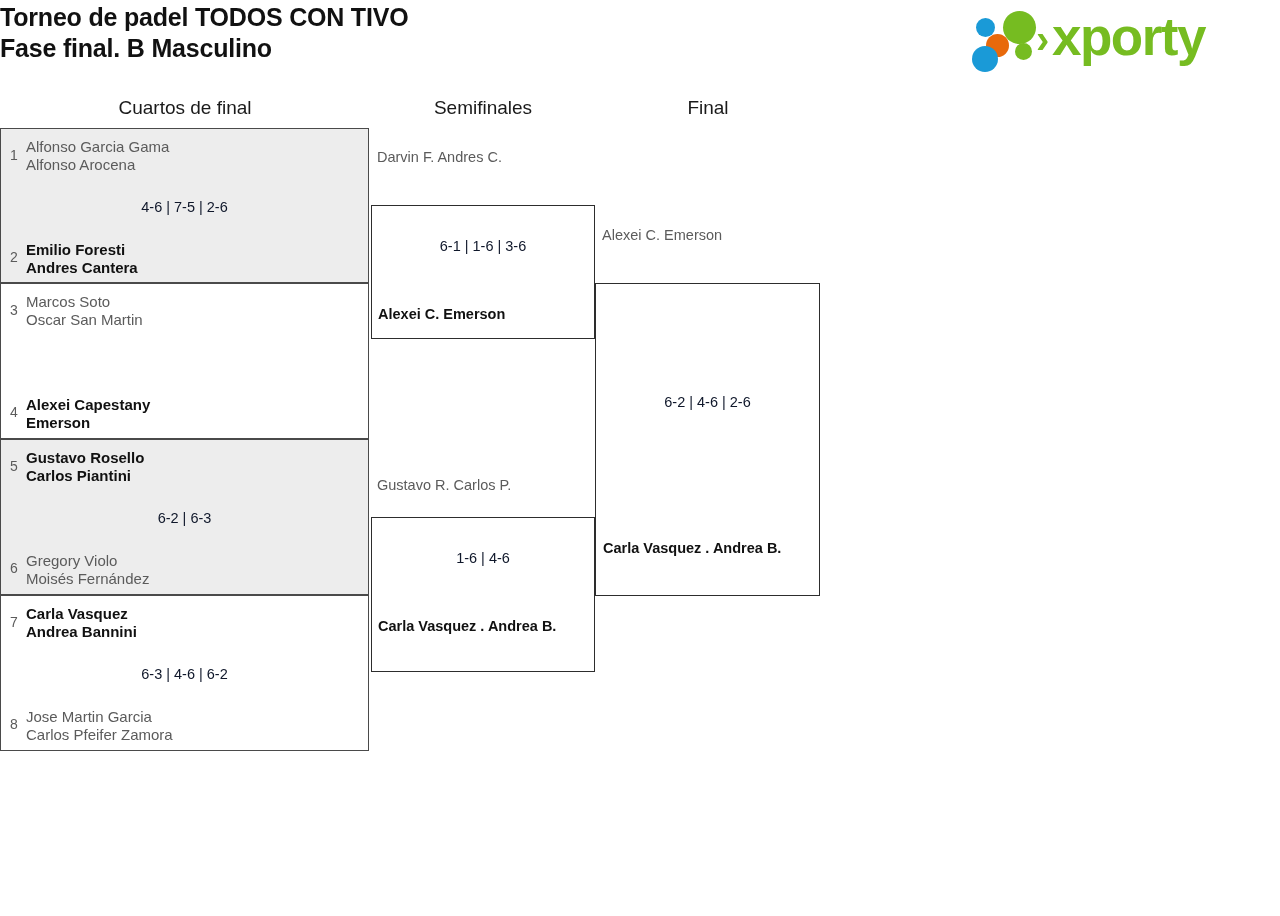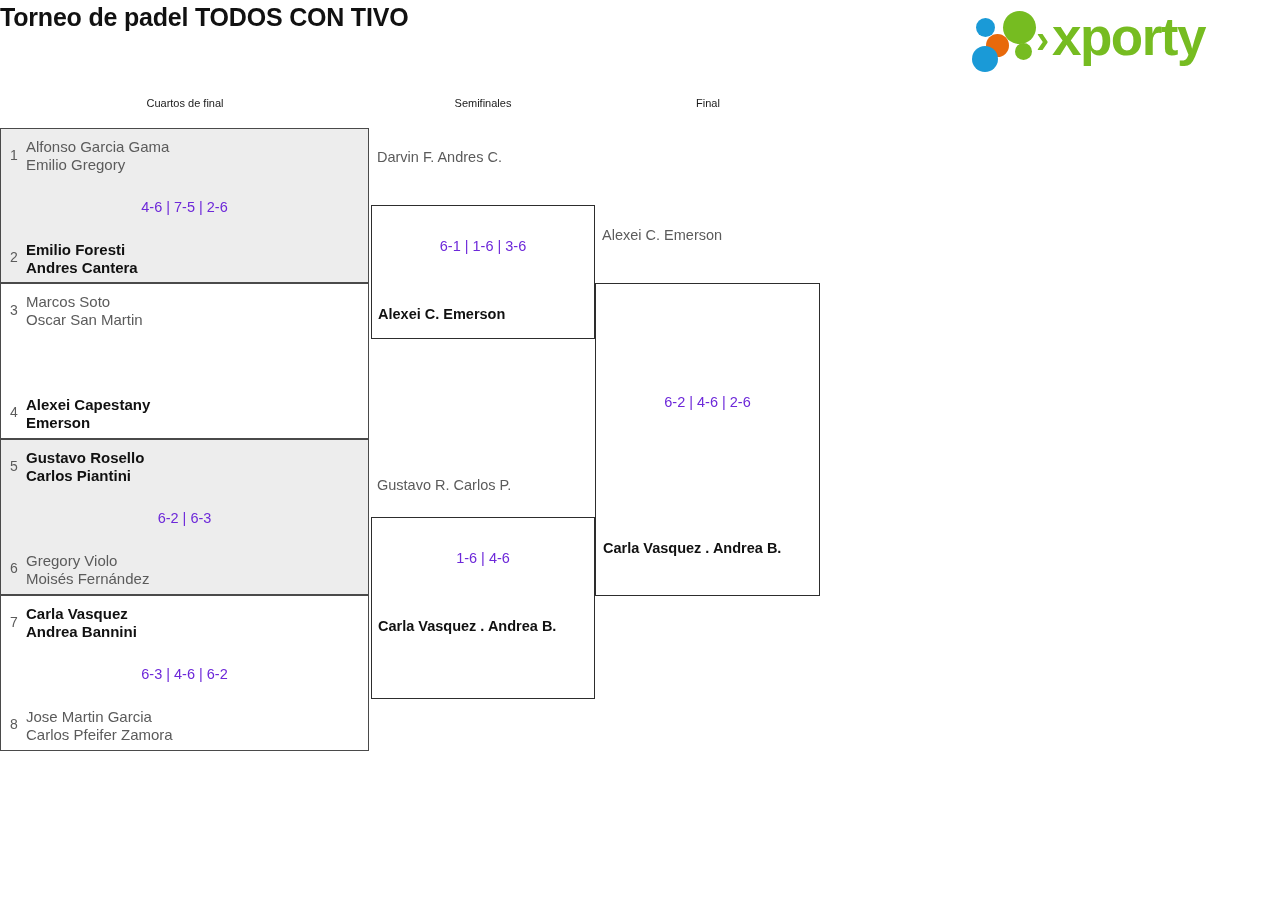--- a/index.html
+++ b/index.html
@@ -75,21 +75,21 @@
     font-size: 53px;
     font-weight: 700;
     color: #76bc21;
     letter-spacing: -1.5px;
     line-height: 66px;
   }
 
   
   .round-header {
     position: absolute;
-    font-size: 11px;
+    font-size: 19px;
     font-weight: 400;
     color: #1a1a1a;
     text-align: center;
     white-space: nowrap;
   }
   #round-header-qf { left: 0px;   top: 97px; width: 370px; }
   #round-header-sf { left: 371px; top: 97px; width: 224px; }
   #round-header-f  { left: 596px; top: 97px; width: 224px; }
 
   
@@ -139,37 +139,37 @@
   .qf-top    { top: 9px; }
   .qf-top-seed    { top: 18px; }
   .qf-bottom { top: 112px; }
   .qf-bottom-seed { top: 120px; }
 
   .score {
     position: absolute;
     width: 100%;
     text-align: center;
     font-size: 14.5px;
-    color: #6d28d9;
+    color: #0f172a;
     line-height: 18px;
     white-space: nowrap;
   }
   .qf-score { top: 69px; left: 0; }
 
   
   .sf-match {
     position: absolute;
     left: 371px;
     width: 224px;
     border: 1px solid #2d2d2d;
     box-sizing: border-box;
     background: #ffffff;
   }
   #sf-1 { top: 205px; height: 134px; }
-  #sf-2 { top: 517px; height: 182px; }
+  #sf-2 { top: 517px; height: 155px; }
 
   .sf-loser {
     position: absolute;
     left: 377px;
     font-size: 14.5px;
     line-height: 18px;
     color: #5b5b5b;
     white-space: nowrap;
   }
   #sf-1-loser { top: 148px; }
@@ -220,20 +220,21 @@
   }
   #final-score { top: 109px; left: 0; }
 </style>
 </head>
 <body>
 
 <div id="header">
 
   <div id="title-block">
     <div class="title-line">Torneo de padel TODOS CON TIVO</div>
+    <div class="title-line">Fase final. B Masculino</div>
   </div>
 
   <div id="logo">
     <div id="logo-dots">
       <span class="dot blue-sm"></span>
       <span class="dot green-lg"></span>
       <span class="dot orange"></span>
       <span class="dot green-sm"></span>
       <span class="dot blue-lg"></span>
     </div>
@@ -246,21 +247,21 @@
 <div class="round-header" id="round-header-qf">Cuartos de final</div>
 <div class="round-header" id="round-header-sf">Semifinales</div>
 <div class="round-header" id="round-header-f">Final</div>
 
 <div id="bracket">
 
   <div class="qf-match shade" id="qf-1">
     <span class="seed qf-top-seed">1</span>
     <div class="team loser qf-top">
       <span>Alfonso Garcia Gama</span>
-      <span class="l2">Emilio Gregory</span>
+      <span class="l2">Alfonso Arocena</span>
     </div>
     <div class="score qf-score">4-6 | 7-5 | 2-6</div>
     <span class="seed qf-bottom-seed">2</span>
     <div class="team winner qf-bottom">
       <span>Emilio Foresti</span>
       <span class="l2">Andres Cantera</span>
     </div>
   </div>
 
   <div class="qf-match plain" id="qf-2">

